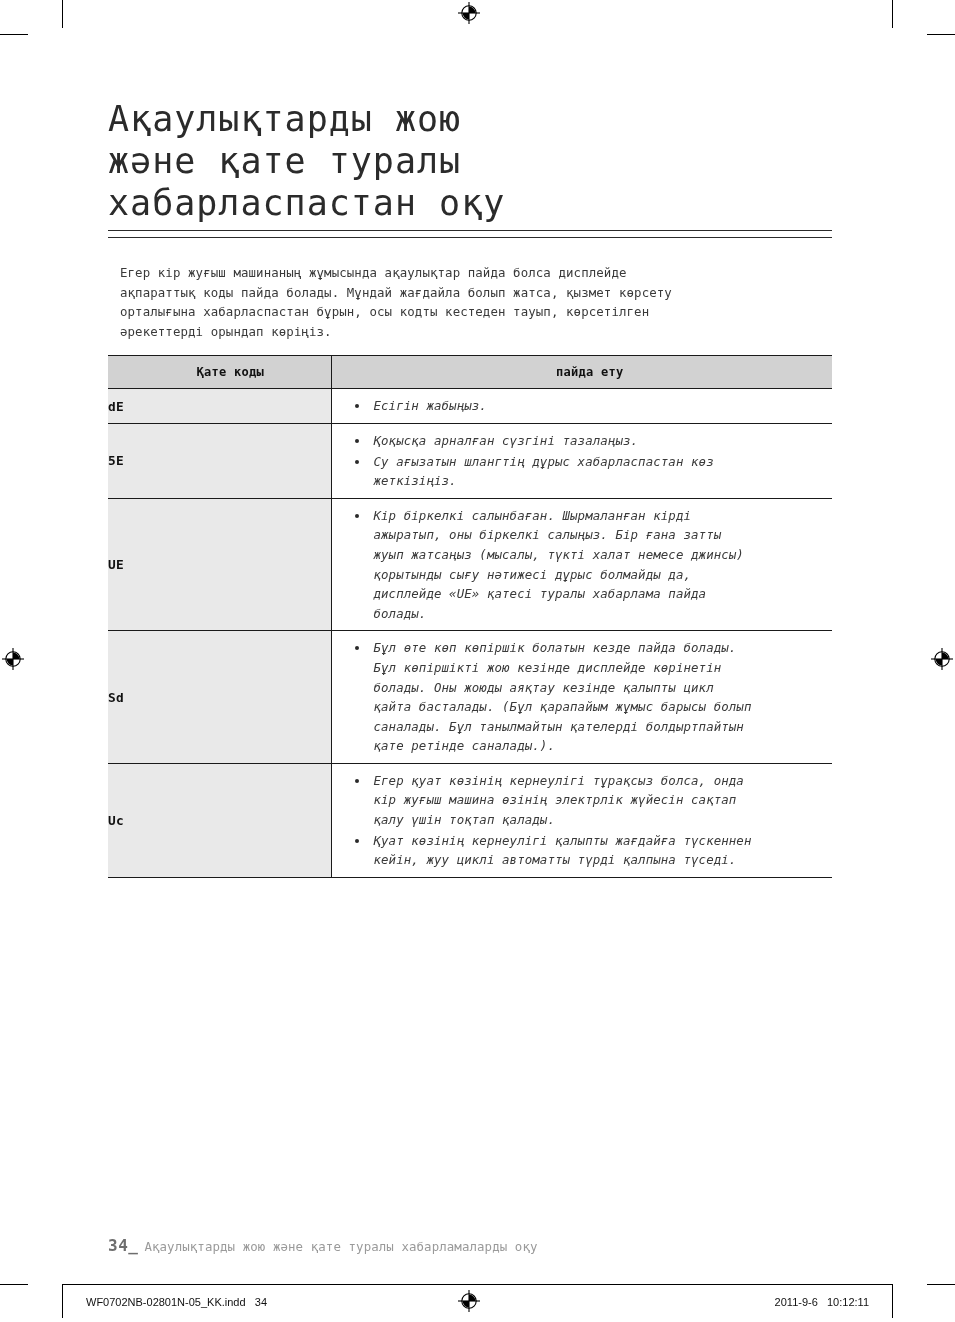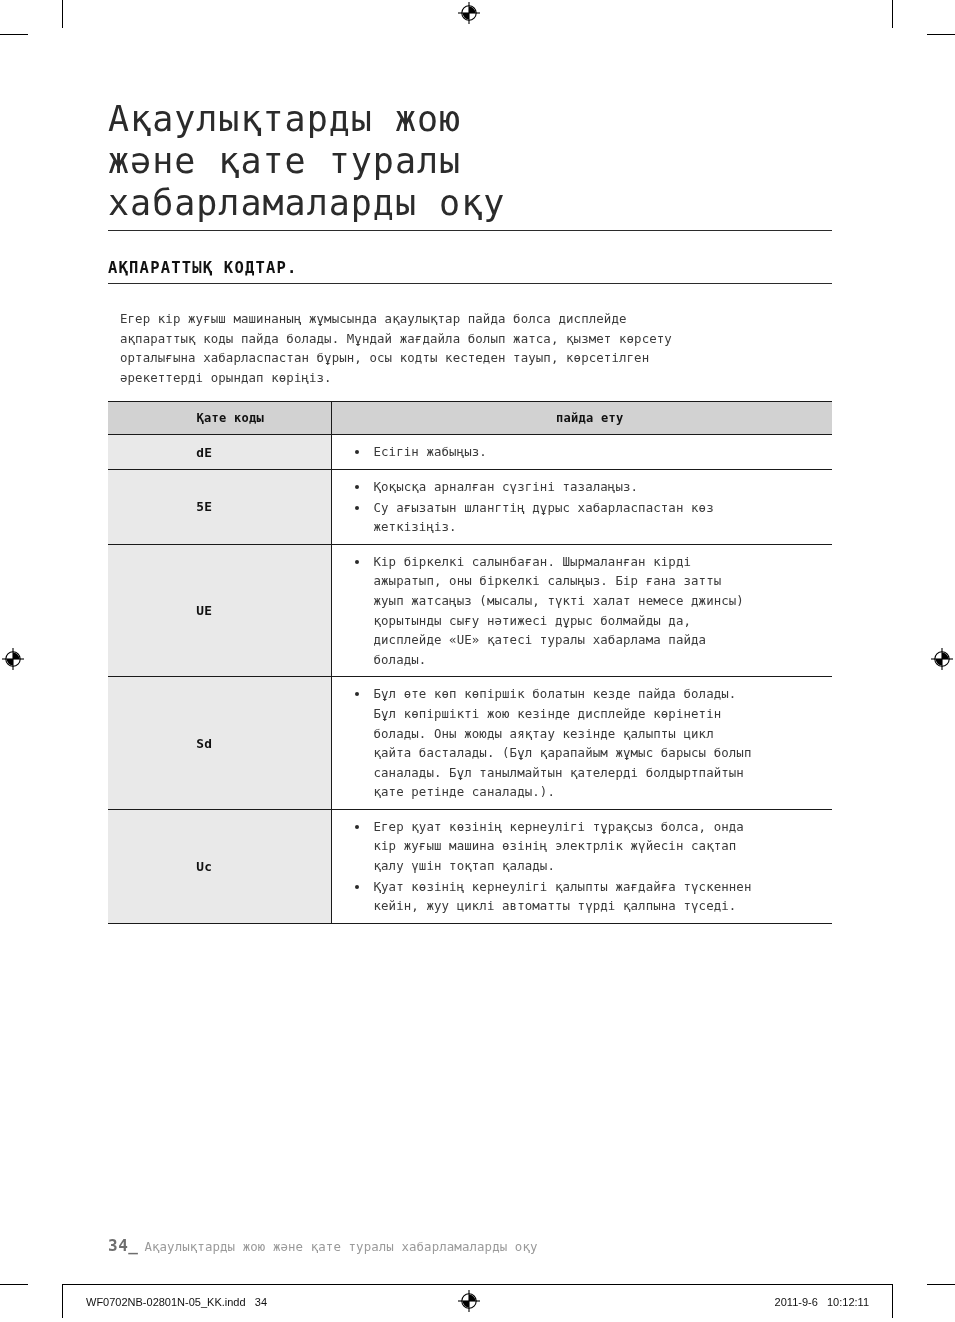--- a/index.html
+++ b/index.html
@@ -133,36 +133,36 @@
   }
   table.codes thead th.h2 {
     border-left: 1px solid #1a1a1a;
     padding-left: 16px;
   }
 
   td.code {
     background: #e9e9e9;
     font-size: 12.8px;
     font-weight: 700;
-    text-align: center;
     padding: 6px 30px 6px 0;
     color: #111;
     letter-spacing: 0.4px;
     margin-left: 39px;
   }
   td.action {
     background: #ffffff;
     border-left: 1px solid #1a1a1a;
     padding: 7px 10px 7px 16px;
   }
 
   ul.bullets {
     margin: 0;
     padding: 0;
     list-style: none;
+    font-style: italic;
   }
   ul.bullets li {
     position: relative;
     padding-left: 26px;
     font-size: 12.4px;
     line-height: 19.6px;
     letter-spacing: 0.1px;
     color: #3a3a3a;
     white-space: pre-line;
   }
@@ -265,24 +265,23 @@
     <path d="M11 17.4 A6.4 6.4 0 0 1 4.6 11 L11 11 Z" fill="#000"></path>
     <line x1="11" y1="0" x2="11" y2="22" stroke="#000" stroke-width="1.1"></line>
     <line x1="0" y1="11" x2="22" y2="11" stroke="#000" stroke-width="1.1"></line>
   </svg>
 </div>
 
 <div class="page">
 
   <h1 class="doc-title">Ақаулықтарды жою
 және қате туралы
-хабарламаларды оқу</h1>
+хабарласпастан оқу</h1>
   <div class="title-rule"></div>
 
-  <h2 class="section-head">АҚПАРАТТЫҚ КОДТАР.</h2>
   <div class="section-rule"></div>
 
   <p class="intro">Егер кір жуғыш машинаның жұмысында ақаулықтар пайда болса дисплейде
 ақпараттық коды пайда болады. Мұндай жағдайла болып жатса, қызмет көрсету
 орталығына хабарласпастан бұрын, осы кодты кестеден тауып, көрсетілген
 әрекеттерді орындап көріңіз.</p>
 
   <table class="codes">
     <colgroup>
         <col class="c1">

